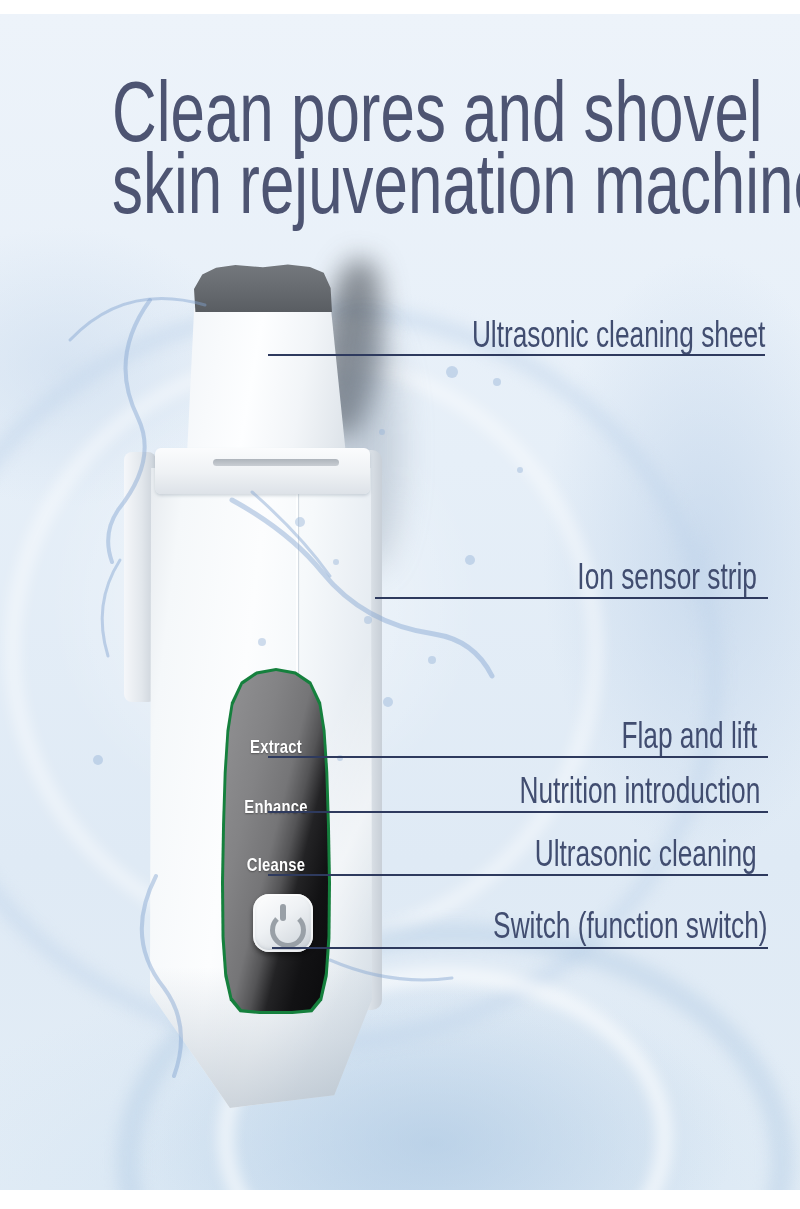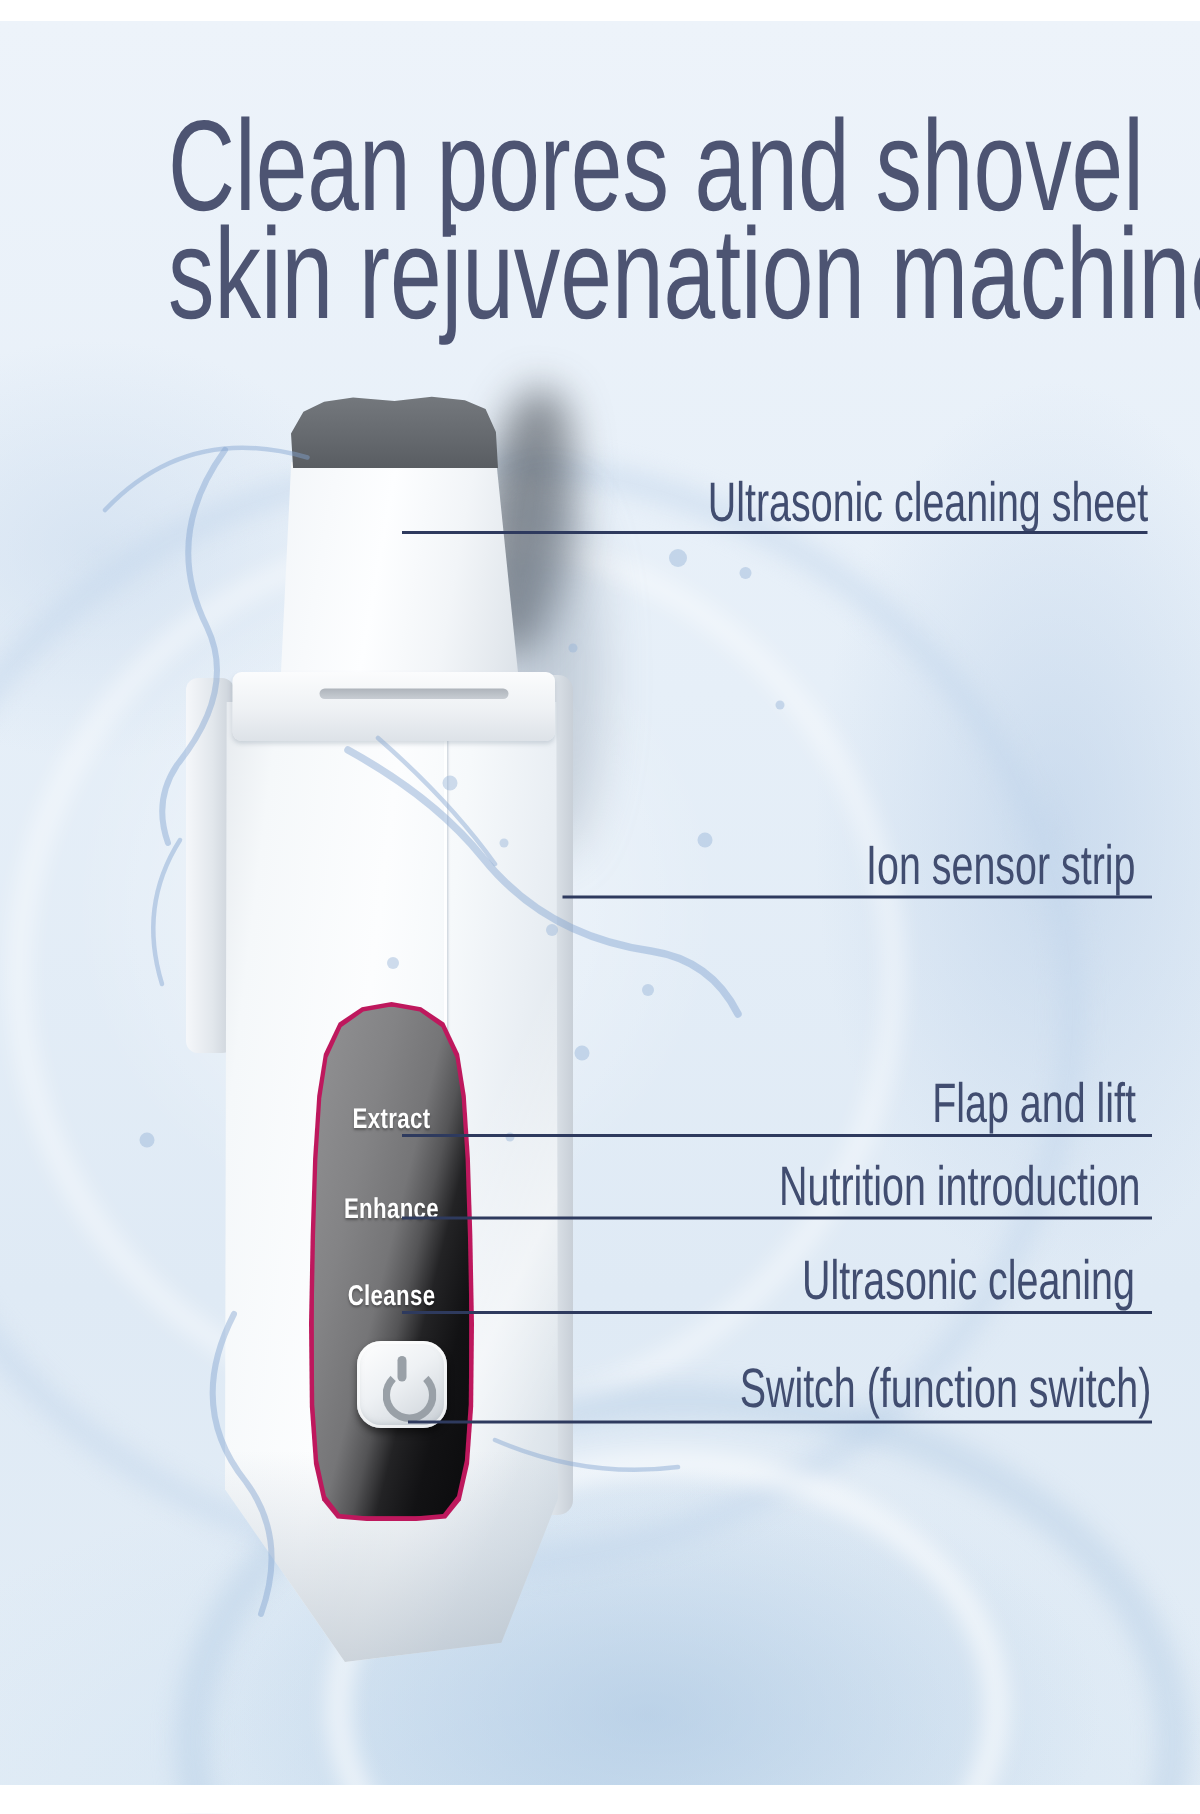--- a/index.html
+++ b/index.html
@@ -84,23 +84,23 @@
     position:absolute;left:155px;top:448px;width:215px;height:46px;border-radius:6px;
     background:linear-gradient(180deg,#fbfcfd 0%,#eef1f4 55%,#dde2e8 100%);
     box-shadow:0 2px 3px rgba(140,155,170,.35);
   }
   .ion-strip-slot{
     position:absolute;left:58px;top:11px;width:126px;height:7px;border-radius:4px;
     background:linear-gradient(180deg,#aeb4bb 0%,#c8cdd3 100%);
   }
   
   .panel{
-    position:absolute;left:206px;top:668px;width:110px;height:346px;
+    position:absolute;left:221px;top:668px;width:110px;height:346px;
     clip-path:polygon(50% 0%,68% 1%,82% 4%,91% 10%,95% 18%,97.5% 30%,99% 45%,100% 62%,99.5% 78%,97% 89%,92% 96%,83% 99.5%,65% 100%,35% 100%,17% 99.5%,8% 96%,3% 89%,0.5% 78%,0% 62%,1% 45%,2.5% 30%,5% 18%,9% 10%,18% 4%,32% 1%);
-    background:#be185d;
+    background:#15803d;
   }
   .panel-face{
     position:absolute;left:3px;top:3px;width:104px;height:340px;
     clip-path:polygon(50% 0%,68% 1%,82% 4%,91% 10%,95% 18%,97.5% 30%,99% 45%,100% 62%,99.5% 78%,97% 89%,92% 96%,83% 99.5%,65% 100%,35% 100%,17% 99.5%,8% 96%,3% 89%,0.5% 78%,0% 62%,1% 45%,2.5% 30%,5% 18%,9% 10%,18% 4%,32% 1%);
     background:linear-gradient(104deg,#929294 0%,#838385 30%,#757577 48%,#545456 58%,#232325 67%,#121214 80%,#0b0b0d 100%);
   }
   .mode-label{
     position:absolute;left:0;width:110px;text-align:center;
     color:#ffffff;font-size:19px;font-weight:600;line-height:22px;
     transform:scaleX(.78);letter-spacing:.3px;

